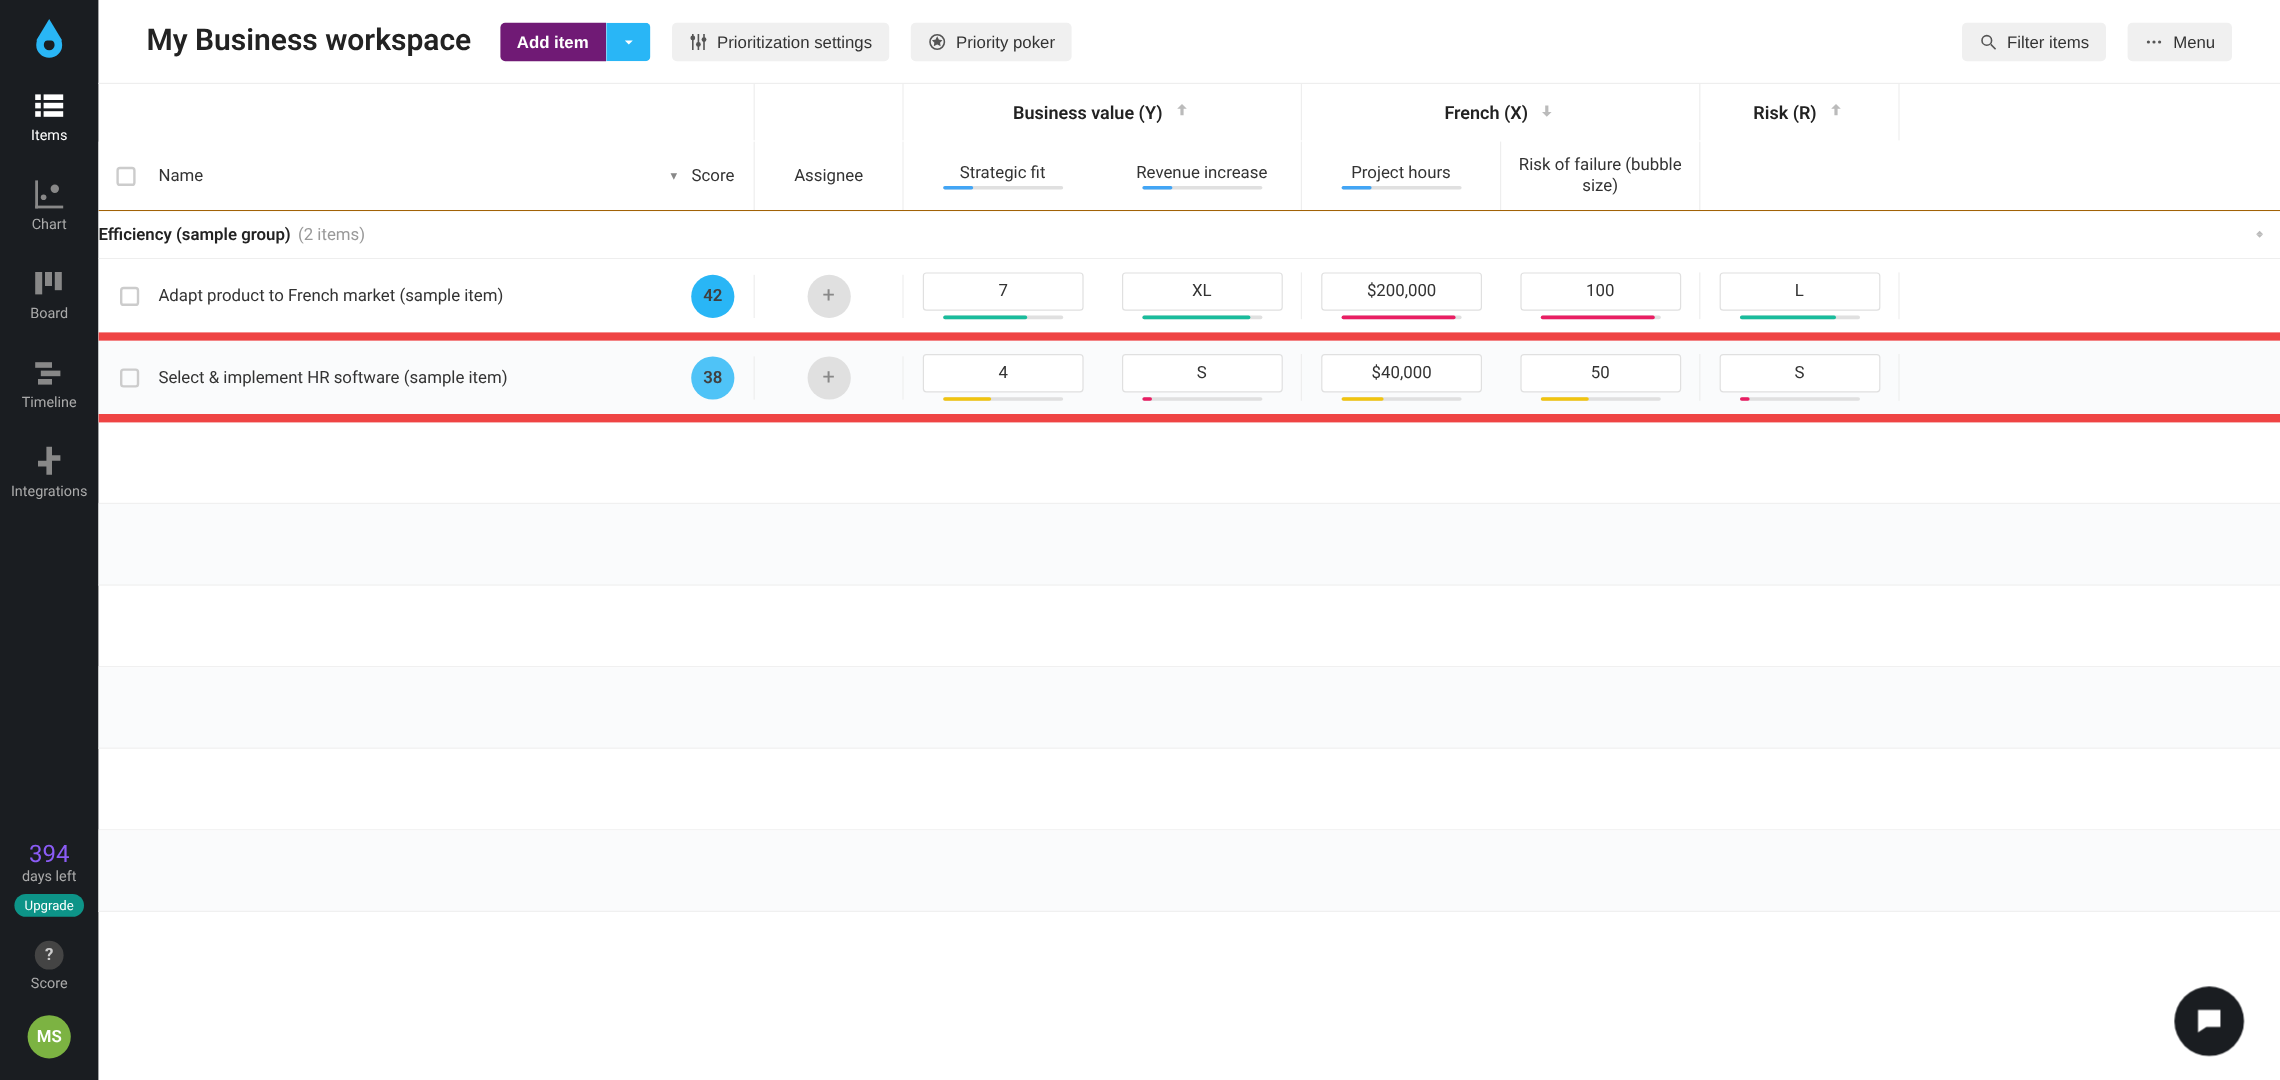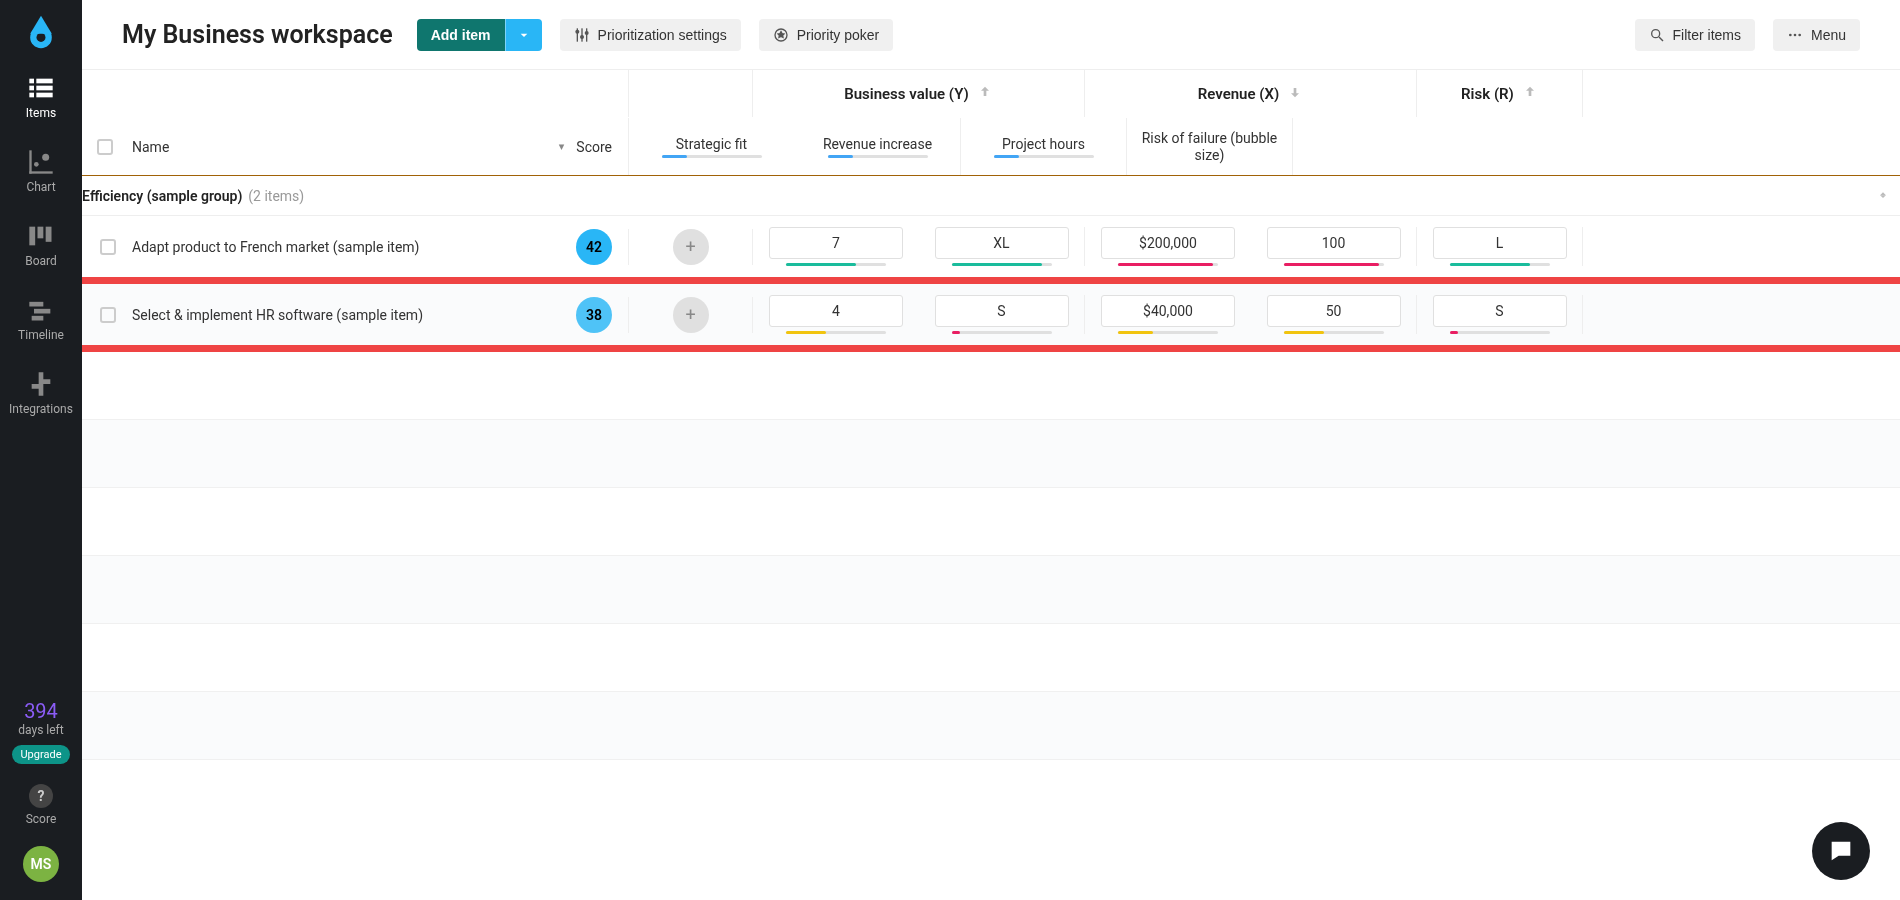--- a/index.html
+++ b/index.html
@@ -24,21 +24,21 @@
 .help-label { font-size: 12px; color: #aaa; }
 .avatar { width: 36px; height: 36px; border-radius: 50%; background: #7cb342; color: #fff; display: flex; align-items: center; justify-content: center; font-weight: 600; font-size: 14px; margin-bottom: 18px; }
 
 
 .main { flex: 1; display: flex; flex-direction: column; min-width: 0; }
 
 
 .topbar { height: 70px; display: flex; align-items: center; padding: 0 40px 0 40px; border-bottom: 1px solid #eee; gap: 18px; }
 .title { font-size: 25px; font-weight: 600; color: #222; margin-right: 6px; }
 .btn { display: inline-flex; align-items: center; gap: 8px; padding: 8px 14px; border-radius: 4px; background: #f0f0f0; color: #333; cursor: pointer; font-size: 14px; border: none; }
-.btn-primary { background: #0f766e; color: #fff; font-weight: 600; border-radius: 4px 0 0 4px; }
+.btn-primary { background: #701a75; color: #fff; font-weight: 600; border-radius: 4px 0 0 4px; }
 .btn-split { display: flex; }
 .btn-caret { background: #29b6f6; color: #fff; border-left: 1px solid rgba(255,255,255,0.4); padding: 8px 10px; border-radius: 0 4px 4px 0; cursor: pointer; display: flex; align-items: center; }
 .topbar-spacer { flex: 1; }
 .btn-icon { width: 16px; height: 16px; display: inline-flex; }
 
 
 .table-wrap { flex: 1; overflow: auto; }
 .header-row1 { display: flex; height: 48px; border-bottom: 1px solid transparent; }
 .col-name-head { width: 547px; flex-shrink:0; border-right: 1px solid #eee; }
 .col-assignee-head { width: 124px; flex-shrink:0; border-right: 1px solid #eee; }
@@ -69,21 +69,21 @@
 
 .data-row { display: flex; align-items: center; height: 68px; border-bottom: 7px solid #ef4444; background:#fafafa; }
 .data-row:first-of-type { background:#fff; }
 .data-row.alt { background:#fafbfc; }
 .color-tab { width: 4px; }
 .color-red { background: #f44336; }
 .color-cyan { background: #26c6da; }
 .d-check { width: 43px; display:flex; align-items:center; justify-content:center; }
 .d-name { width: 350px; display:flex; align-items:center; color:#333; font-size:14px; padding-left:3px; }
 .d-score { width: 150px; display:flex; align-items:center; justify-content:flex-end; padding-right:16px; border-right:1px solid #eee; }
-.score-bubble { width: 36px; height: 36px; border-radius: 50%; display:flex; align-items:center; justify-content:center; color:#000000; font-weight:600; font-size:14px; }
+.score-bubble { width: 36px; height: 36px; border-radius: 50%; display:flex; align-items:center; justify-content:center; color:#404040; font-weight:600; font-size:14px; }
 .score-42 { background:#29b6f6; }
 .score-38 { background:#4fc3f7; }
 .d-assignee { width: 124px; display:flex; align-items:center; justify-content:center; border-right:1px solid #eee; }
 .assign-add { width: 36px; height:36px; border-radius:50%; background:#e0e0e0; color:#888; display:flex; align-items:center; justify-content:center; font-size:18px; cursor:pointer; }
 .d-metric { width: 166px; display:flex; flex-direction:column; align-items:center; justify-content:center; gap:4px; }
 .d-metric.sep { border-right:1px solid #eee; }
 .metric-box { width: 134px; height: 32px; background:#fff; border:1px solid #e0e0e0; border-radius:3px; display:flex; align-items:center; justify-content:center; font-size:14px; color:#333; }
 .metric-bar { width: 100px; height: 3px; background:#e0e0e0; border-radius:2px; display:flex; }
 .metric-bar .mfill { height:100%; border-radius:2px; }
 .c-teal { background:#1abc9c; }
@@ -242,21 +242,21 @@
       <div class="header-row1">
         <div class="col-name-head"></div>
         <div class="col-assignee-head"></div>
         <div class="group-head group-bv">
           <span>Business value (Y)</span>
           <span><svg class="arrow-icon" viewBox="0 0 24 24" fill="#bbb">
                 <path d="M12 4l6 6h-4v8h-4v-8H6z"></path>
               </svg></span>
         </div>
         <div class="group-head group-ef">
-          <span>Revenue (X)</span>
+          <span>French (X)</span>
           <span><svg class="arrow-icon" viewBox="0 0 24 24" fill="#bbb">
                 <path d="M12 20l-6-6h4V6h4v8h4z"></path>
               </svg></span>
         </div>
         <div class="group-head group-rk">
           <span>Risk (R)</span>
           <span><svg class="arrow-icon" viewBox="0 0 24 24" fill="#bbb">
                 <path d="M12 4l6 6h-4v8h-4v-8H6z"></path>
               </svg></span>
         </div>
@@ -264,20 +264,21 @@
 
       <div class="header-row2">
         <div class="h2-cell col-check">
             <div class="chk"></div>
           </div>
         <div class="h2-cell col-name">Name</div>
         <div class="h2-cell col-score">
           <span class="caret-down">▾</span>
           <span>Score</span>
         </div>
+        <div class="h2-cell col-assignee">Assignee</div>
         <div class="h2-cell col-metric">
           <span>Strategic fit</span>
           <div class="under">
               <div class="fill blue-fill"></div>
             </div>
         </div>
         <div class="h2-cell col-metric sep">
           <span>Revenue increase</span>
           <div class="under">
               <div class="fill blue-fill"></div>

